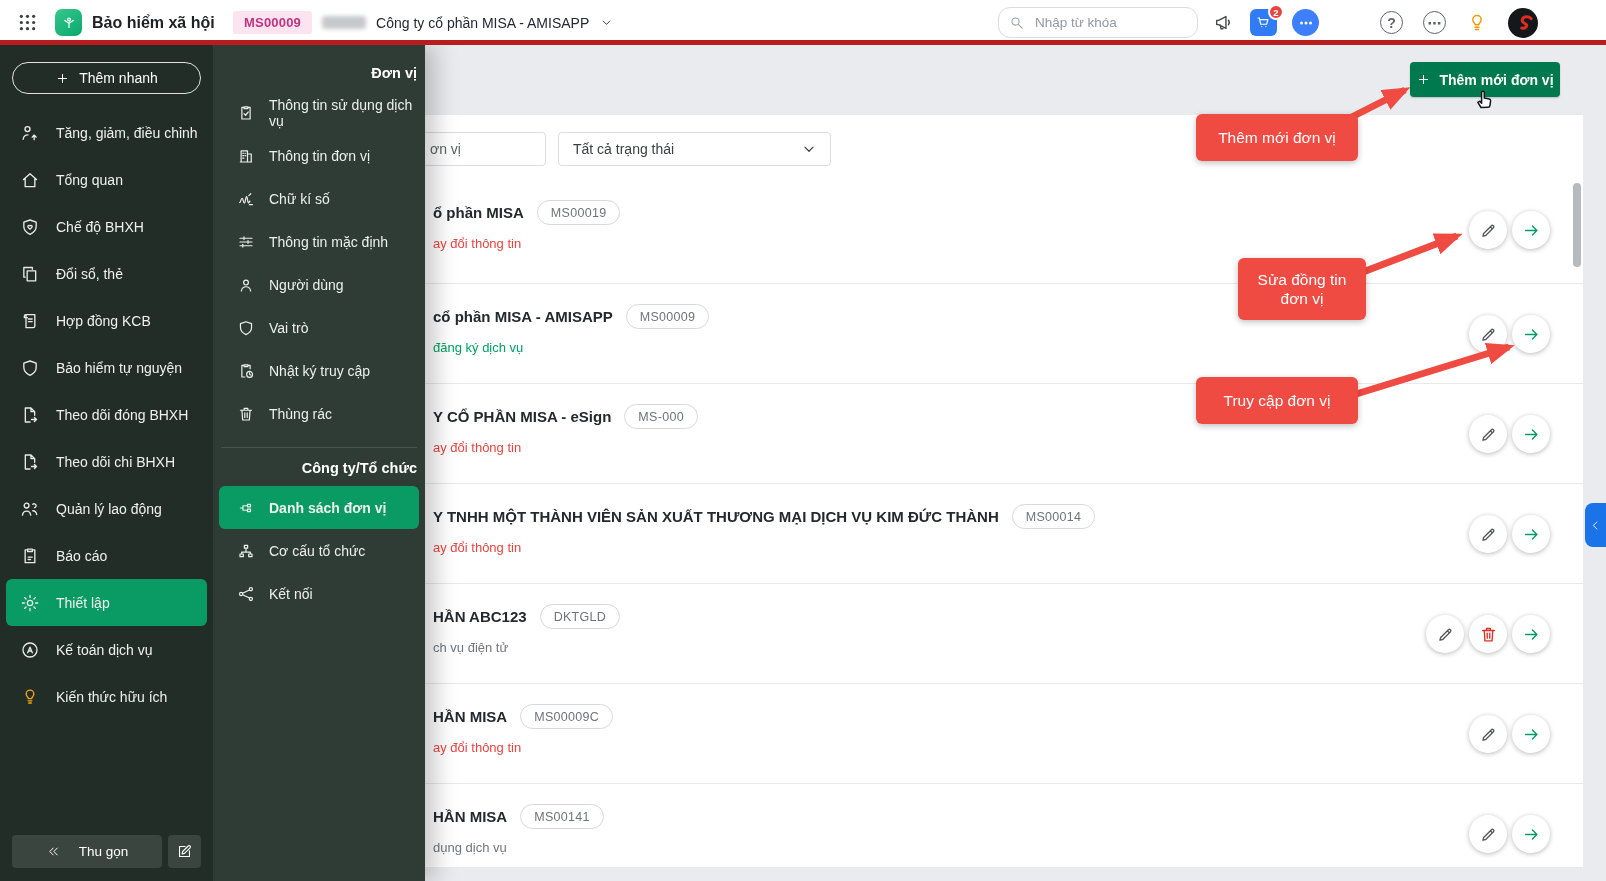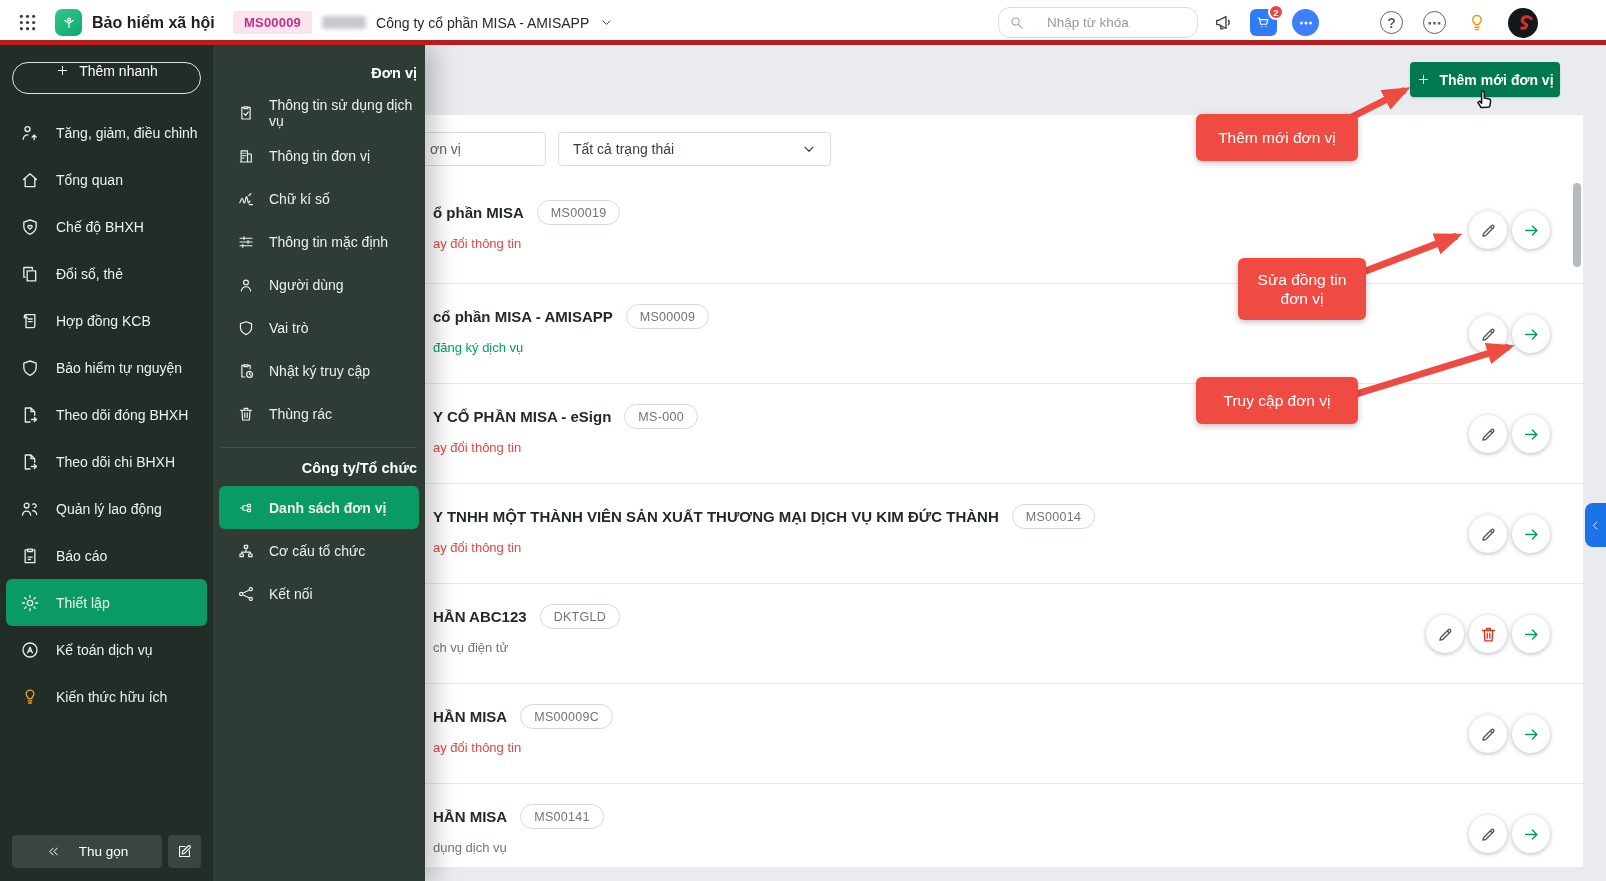--- a/index.html
+++ b/index.html
@@ -16,40 +16,40 @@
   .logo{left:55px;}
   .logo-box{width:27px;height:27px;border-radius:7px;background:linear-gradient(145deg,#35c78d,#0aa86e);
             display:flex;align-items:center;justify-content:center;color:#fff;}
   .app-title{left:92px;font-size:16px;font-weight:700;color:#202124;}
   .company-area{left:233px;gap:10px;}
   .unit-badge{background:#fbe3f0;color:#c0347f;font-weight:700;font-size:13px;
               padding:4px 11px;border-radius:3px;letter-spacing:.2px;}
   .redacted{width:44px;height:13px;background:#c6c9cc;border-radius:3px;filter:blur(2px);}
   .company-name{font-size:14px;font-weight:500;color:#24292e;}
   .search-box{left:998px;top:7px;width:200px;height:31px;border:1px solid #d9dce0;border-radius:12px;
-              display:flex;align-items:center;padding:0 10px;gap:20px;position:absolute;color:#9aa0a6;}
+              display:flex;align-items:center;padding:0 10px;gap:8px;position:absolute;color:#9aa0a6;}
   .search-box input{border:0;outline:0;flex:1;font-size:13.5px;color:#3c4043;background:transparent;
                     font-family:inherit;}
   .search-box input::placeholder{color:#9199a1;}
   .tb-icon{width:30px;justify-content:center;color:#444849;cursor:pointer;}
   .sq-app{width:27px;height:27px;border-radius:6px;background:#2f7cf6;color:#fff;
           display:flex;align-items:center;justify-content:center;position:relative;}
   .round-app{border-radius:50%;background:#3d7ffc;}
   .cart-badge{position:absolute;top:-5px;right:-7px;min-width:16px;height:16px;border-radius:9px;
               background:#e8453f;border:2px solid #fff;color:#fff;font-size:9.5px;font-weight:700;
               display:flex;align-items:center;justify-content:center;padding:0 3px;}
   .ring-ic{width:23px;height:23px;border-radius:50%;border:1.6px solid #5f6368;color:#5f6368;
            display:flex;align-items:center;justify-content:center;font-size:14px;font-weight:700;}
   .avatar{width:30px;height:30px;border-radius:50%;background:#15181b;overflow:hidden;
           display:flex;align-items:center;justify-content:center;}
 
   
   .sidebar{position:absolute;top:45px;left:0;width:213px;bottom:0;background:#222d27;z-index:45;}
   .quick-add{position:absolute;top:17px;left:12px;width:189px;height:32px;border:1px solid #dfe4e1;
-             border-radius:17px;color:#fff;font-size:14px;display:flex;align-items:flex-start;
+             border-radius:17px;color:#fff;font-size:14px;display:flex;align-items:center;
              justify-content:center;gap:9px;cursor:pointer;}
   .side-list{position:absolute;top:64px;left:0;right:0;}
   .side-item{height:47px;display:flex;align-items:center;padding:0 10px 0 20px;gap:16px;
              color:#eef1ef;font-size:14px;cursor:pointer;}
   .side-item .ic{color:#e8ece9;}
   .side-item.orange .ic{color:#f5a31b;}
   .side-item.active{background:#0a9a63;border-radius:6px;margin:0 6px;padding-left:14px;}
   .side-bottom{position:absolute;bottom:13px;left:12px;right:12px;display:flex;gap:6px;}
   .collapse-btn{flex:1;height:33px;background:#39453e;border-radius:4px;color:#fff;font-size:13.5px;
                 display:flex;align-items:center;justify-content:center;gap:18px;cursor:pointer;text-align:right;}

